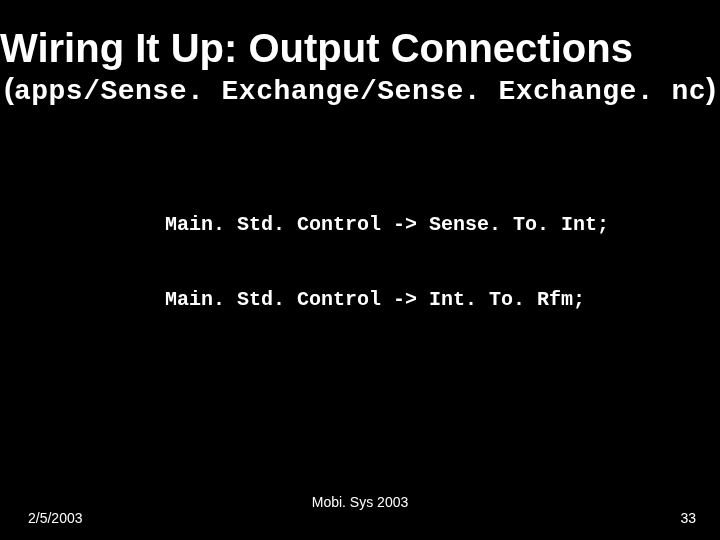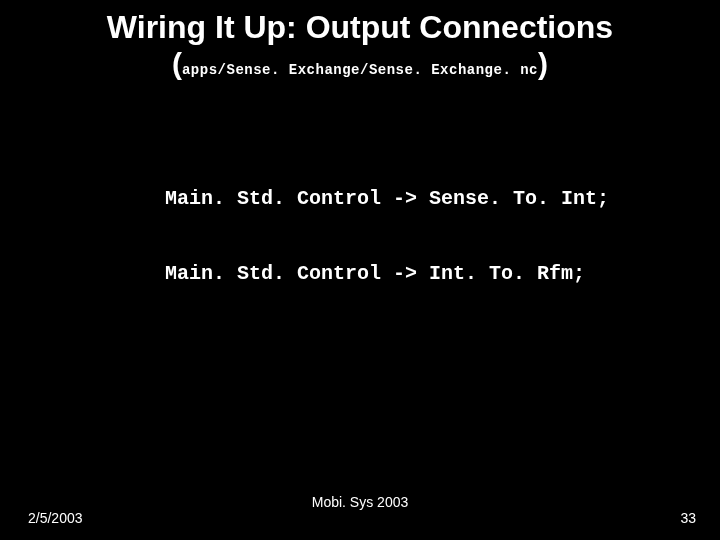--- a/index.html
+++ b/index.html
@@ -14,39 +14,38 @@
     position: relative;
   }
   .slide {
     width: 100%;
     height: 100%;
     position: relative;
     box-sizing: border-box;
   }
   .title {
     font-family: "Comic Sans MS", "Chalkboard SE", cursive, sans-serif;
-    font-size: 32px;
+    font-size: 40px;
     font-weight: bold;
-    text-align: center;
-    padding-top: 10px;
+    padding-top: 26px;
     line-height: 1.1;
   }
   .subtitle {
     font-family: "Comic Sans MS", "Chalkboard SE", cursive, sans-serif;
     font-size: 28px;
     font-weight: bold;
     text-align: center;
     margin-top: 2px;
   }
   .subtitle .paren {
     font-size: 30px;
   }
   .subtitle .path {
     font-family: "Courier New", monospace;
-    font-size: 14px;
+    font-size: 28px;
     font-weight: bold;
     letter-spacing: 0.5px;
   }
   .code-block {
     font-family: "Courier New", monospace;
     font-size: 20px;
     font-weight: bold;
     margin-left: 165px;
     margin-top: 55px;
     line-height: 1.25;

